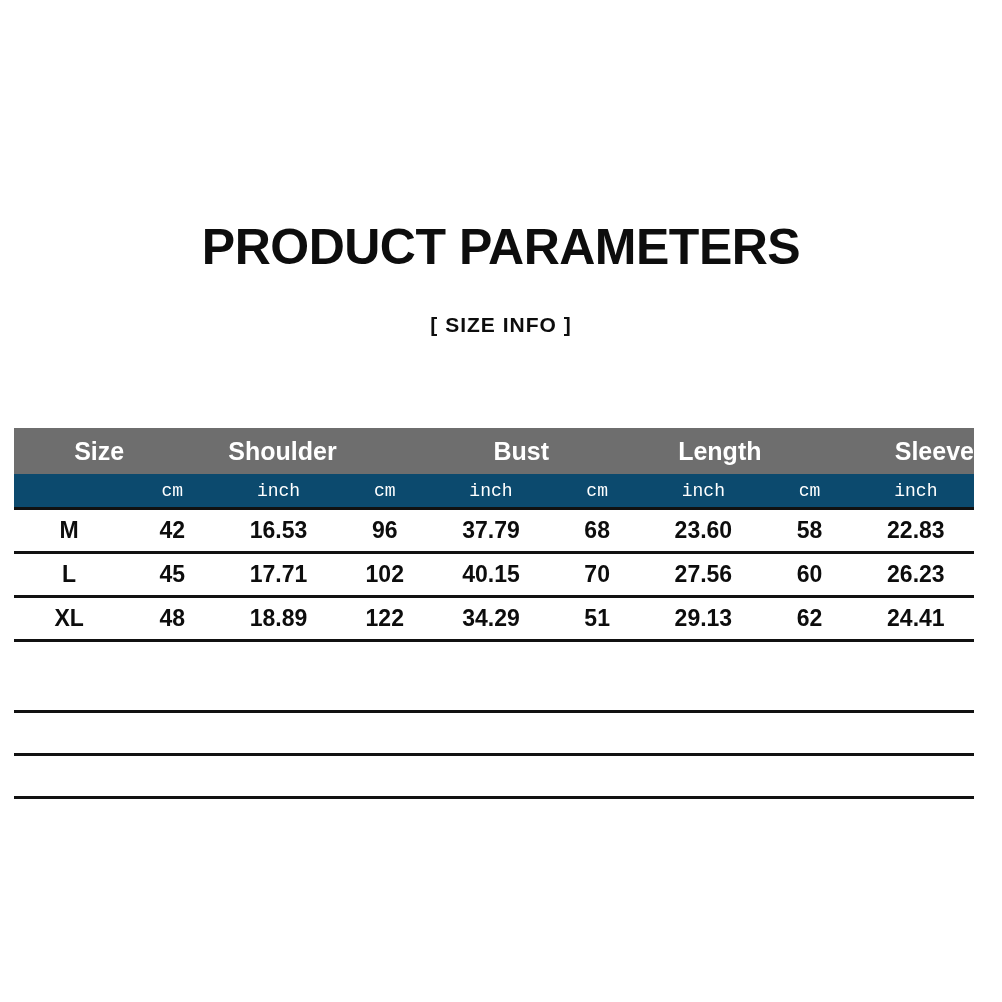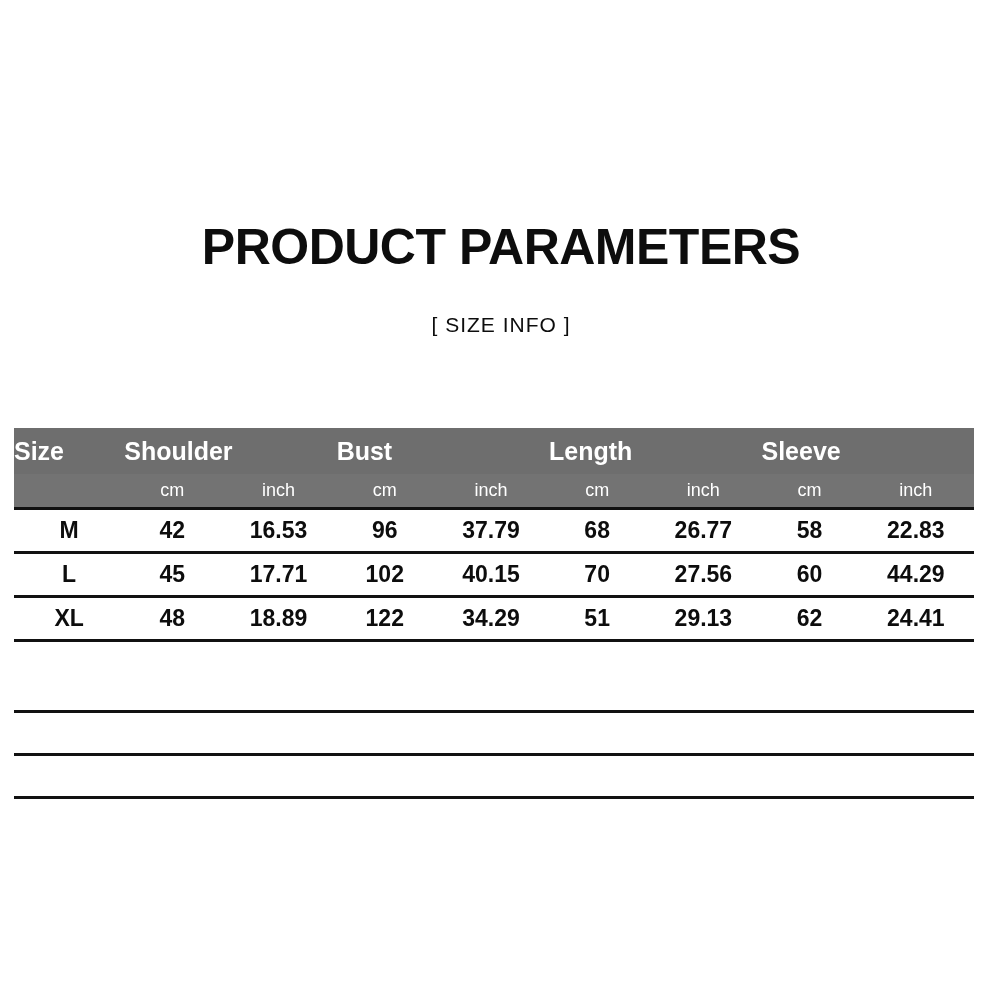--- a/index.html
+++ b/index.html
@@ -31,21 +31,21 @@
     color: #0d0d0d;
     font-family: "Liberation Sans", sans-serif;
   }
   .subtitle {
     position: absolute;
     top: 313px;
     left: 0;
     width: 1002px;
     text-align: center;
     font-size: 21px;
-    font-weight: normal;
+    font-weight: bold;
     letter-spacing: 1px;
     color: #0d0d0d;
   }
   .table-wrap {
     position: absolute;
     top: 428px;
     left: 14px;
     width: 960px;
   }
   table.size-table {
@@ -57,31 +57,32 @@
   table.size-table th {
     padding: 0;
     margin: 0;
   }
   .hdr-row td {
     background: #6e6e6e;
     color: #ffffff;
     height: 46px;
     font-size: 25px;
     font-weight: bold;
-    text-align: left;
+    text-align: right;
     vertical-align: middle;
   }
   .unit-row td {
-    background: #737373;
+    background: #0c4a6e;
     color: #ffffff;
     height: 33px;
     font-size: 18px;
     font-weight: normal;
     text-align: center;
     vertical-align: middle;
+    font-family: Liberation Mono, monospace;
   }
   .data-row td {
     height: 41px;
     font-size: 23px;
     font-weight: bold;
     text-align: center;
     vertical-align: middle;
     color: #0d0d0d;
     border-bottom: 3px solid #111111;
     background: #ffffff;
@@ -149,35 +150,35 @@
           <td>inch</td>
         </tr>
 
         <tr class="data-row first">
           <td>M</td>
           <td>42</td>
           <td>16.53</td>
           <td>96</td>
           <td>37.79</td>
           <td>68</td>
-          <td>26.77</td>
+          <td>23.60</td>
           <td>58</td>
           <td>22.83</td>
         </tr>
 
         <tr class="data-row">
           <td>L</td>
           <td>45</td>
           <td>17.71</td>
           <td>102</td>
           <td>40.15</td>
           <td>70</td>
           <td>27.56</td>
           <td>60</td>
-          <td>44.29</td>
+          <td>26.23</td>
         </tr>
 
         <tr class="data-row">
           <td>XL</td>
           <td>48</td>
           <td>18.89</td>
           <td>122</td>
           <td>34.29</td>
           <td>51</td>
           <td>29.13</td>

